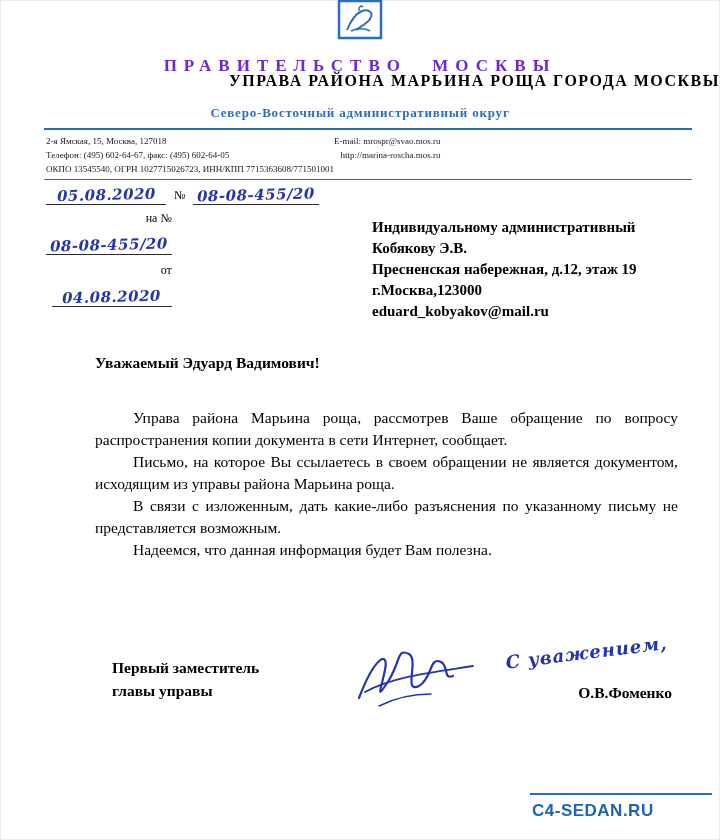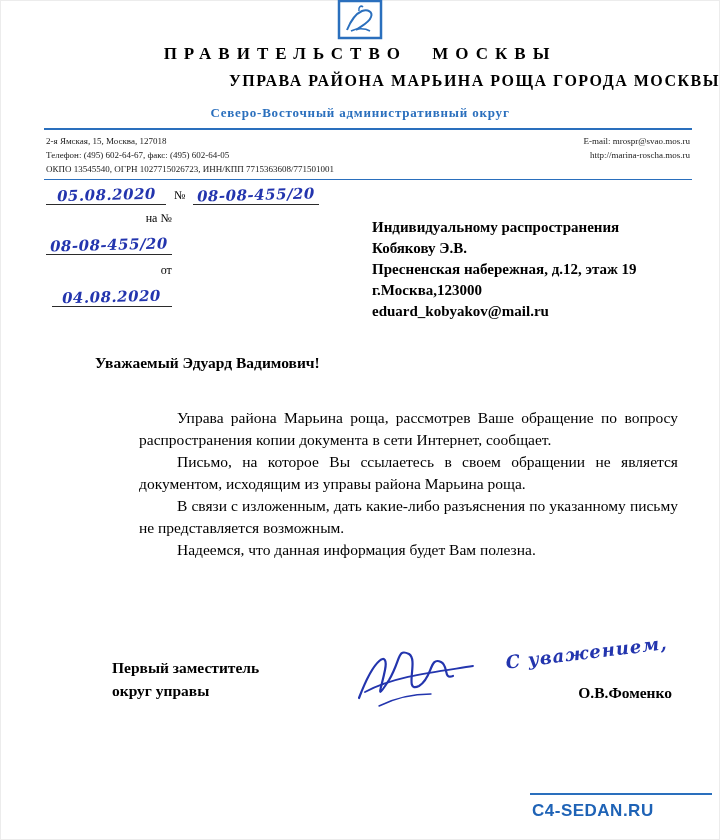--- a/index.html
+++ b/index.html
@@ -4,55 +4,55 @@
 <style>
   html,body{margin:0;padding:0;background:#ffffff;}
   .page{
     position:relative;width:720px;height:840px;background:#ffffff;
     font-family:"Liberation Serif", serif;color:#000;overflow:hidden;
     box-shadow:inset 0 0 0 1px #ececec;
   }
   
   .logo{position:absolute;top:0;left:50%;transform:translateX(-50%);width:46px;height:40px;}
   .gov-title{
-    position:absolute;top:44px;left:0;width:100%;text-align:center;
-    color:#000000;font-weight:bold;font-size:17px;letter-spacing:7px;word-spacing:14px;
+    position:absolute;top:56px;left:0;width:100%;text-align:center;
+    color:#6d28d9;font-weight:bold;font-size:17px;letter-spacing:7px;word-spacing:14px;
   }
   .org-title{
     position:absolute;top:72px;left:0;width:100%;text-align:right;
     color:#000000;font-weight:bold;font-size:16px;letter-spacing:1.5px;
   }
   .district{
     position:absolute;top:105px;left:0;width:100%;text-align:center;
     color:#2a6fbd;font-weight:bold;font-size:13px;letter-spacing:0.8px;
   }
   .rule1{position:absolute;top:128px;left:44px;right:28px;border-top:2px solid #2a6fbd;}
   .rule2{position:absolute;top:179px;left:44px;right:28px;border-top:1px solid #2a6fbd;}
   .contacts{
     position:absolute;top:135px;left:46px;right:30px;
-    display:flex;justify-content:space-between;
+    display:flex;
     font-size:9px;color:#1a1a1a;line-height:1.55;font-family:Liberation Serif, serif;
   }
   .contacts .right{text-align:right;}
   
   .ref-line{position:absolute;left:46px;display:flex;align-items:flex-end;gap:8px;}
   .ref-line1{top:186px;}
   .ref-line2{top:211px;flex-direction:column;}
   .printed-label{font-size:12px;padding-bottom:2px;white-space:nowrap;}
   .uline{border-bottom:1.5px solid #2b2b2b;min-width:112px;text-align:center;padding:0 4px;}
   .hand{
     font-family:"DejaVu Serif", serif;font-style:italic;font-weight:bold;
     color:#2335ae;font-size:15px;letter-spacing:0.5px;
     display:inline-block;transform:rotate(-1.5deg);white-space:nowrap;
   }
   
   .recipient{position:absolute;top:217px;left:372px;font-weight:bold;font-size:15px;line-height:1.4;}
   
   .salutation{position:absolute;top:354px;left:95px;right:45px;font-weight:bold;font-size:15.5px;}
-  .body-text{position:absolute;top:407px;left:95px;right:42px;font-size:15.5px;line-height:1.42;text-align:justify;margin-left:44px;}
+  .body-text{position:absolute;top:407px;left:95px;right:42px;font-size:15.5px;line-height:1.42;text-align:justify;}
   .body-text p{margin:0;text-indent:38px;}
   
   .sig-title{position:absolute;top:656px;left:112px;font-weight:bold;font-size:15.5px;line-height:1.5;}
   .sig-scribble{position:absolute;top:636px;left:345px;width:150px;height:82px;}
   .regards-hand{
     position:absolute;top:642px;left:505px;
     font-family:"DejaVu Serif", serif;font-style:italic;font-weight:bold;
     color:#2335ae;font-size:18px;letter-spacing:1px;
     transform:rotate(-7deg);white-space:nowrap;
   }
@@ -105,39 +105,39 @@
     <span class="uline"><span class="hand">08-08-455/20</span></span>
   </div>
   <div class="ref-line ref-line2">
     <span class="printed-label">на №</span>
     <span class="uline"><span class="hand">08-08-455/20</span></span>
     <span class="printed-label">от</span>
     <span class="uline"><span class="hand">04.08.2020</span></span>
   </div>
 
   <div class="recipient">
-    <div>Индивидуальному распространения</div>
+    <div>Индивидуальному административный</div>
     <div>Кобякову Э.В.</div>
     <div>Пресненская набережная, д.12, этаж 19</div>
     <div>г.Москва,123000</div>
     <div>eduard_kobyakov@mail.ru</div>
   </div>
 
   <div class="salutation">Уважаемый Эдуард Вадимович!</div>
 
   <div class="body-text">
     <p>Управа района Марьина роща, рассмотрев Ваше обращение по вопросу распространения копии документа в сети Интернет, сообщает.</p>
     <p>Письмо, на которое Вы ссылаетесь в своем обращении не является документом, исходящим из управы района Марьина роща.</p>
     <p>В связи с изложенным, дать какие-либо разъяснения по указанному письму не представляется возможным.</p>
     <p>Надеемся, что данная информация будет Вам полезна.</p>
   </div>
 
   <div class="sig-title">
     <div>Первый заместитель</div>
-    <div>округ управы</div>
+    <div>главы управы</div>
   </div>
 
   <div class="sig-scribble">
     <svg viewBox="0 0 150 82" width="150" height="82">
       <path d="M14 62 C30 20 44 14 40 34 C36 54 30 66 44 44 C56 24 52 12 64 18 C74 24 58 58 74 50 C88 42 84 20 96 26 C104 30 98 44 108 40" fill="none" stroke="#2335ae" stroke-width="2.2" stroke-linecap="round"></path>
       <path d="M20 56 C50 40 90 36 128 30" fill="none" stroke="#2335ae" stroke-width="1.8" stroke-linecap="round"></path>
       <path d="M34 70 C50 62 70 58 86 58" fill="none" stroke="#2335ae" stroke-width="1.4" stroke-linecap="round"></path>
     </svg>
   </div>
 

